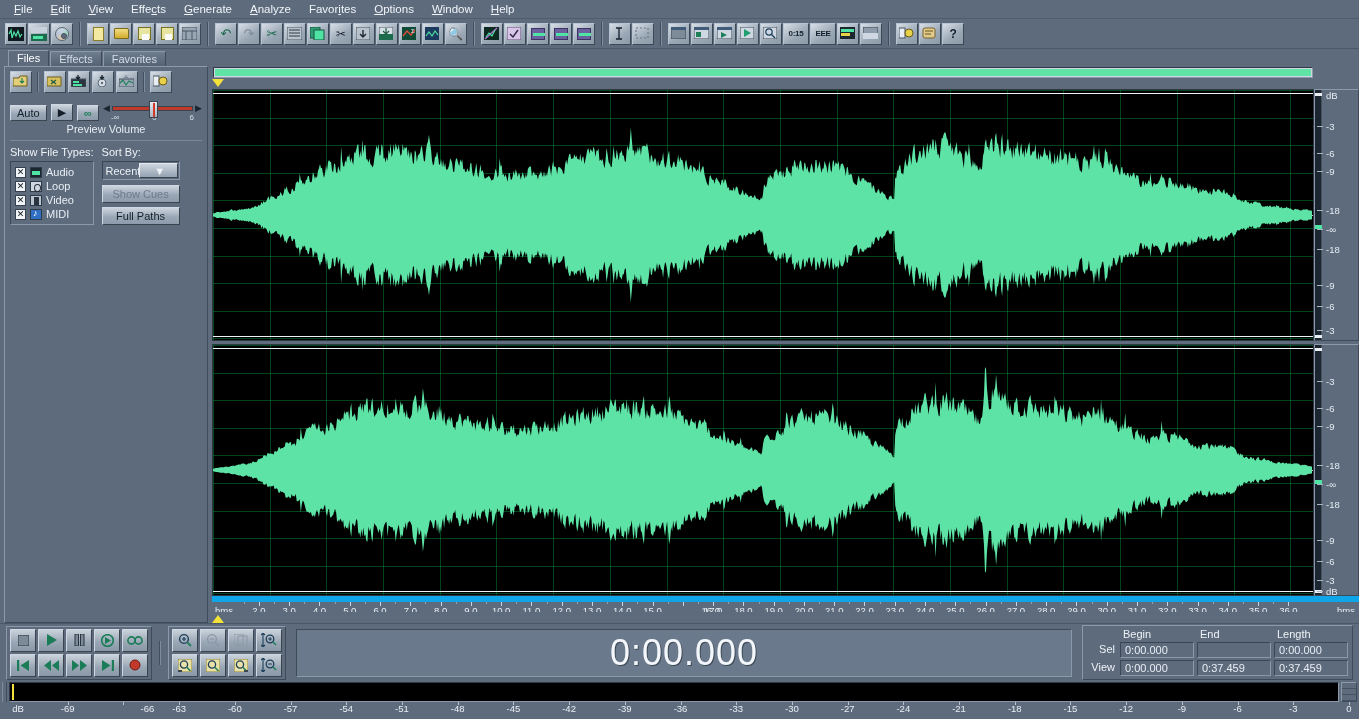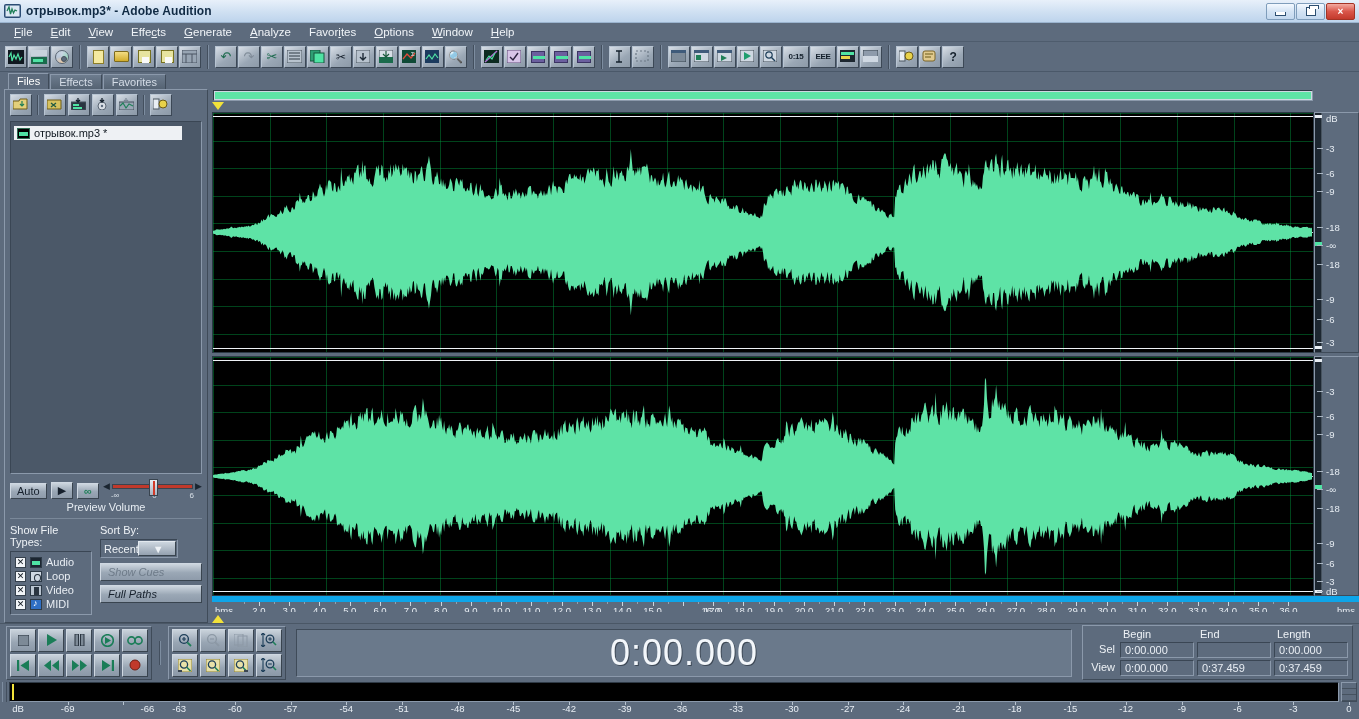--- a/index.html
+++ b/index.html
@@ -135,21 +135,21 @@
   .ti.video{background:#b9c4d0;}
   .ti.video:after{content:"";position:absolute;left:3px;top:1px;width:5px;height:8px;background:#2a3541;}
   .ti.midi{background:#2f6fc4;}
   .ti.midi:after{content:"♪";position:absolute;left:2px;top:-2px;font-size:9px;color:#fff;}
   .selbox { display:flex; align-items:center; border:1px solid; border-color:#3a4654 #8b99ab #8b99ab #3a4654;
             background:#5d6b7d; height:19px; width:78px; margin-bottom:5px; }
   .selbox span { flex:1; padding-left:3px; font-size:11px; color:#eef2f6; overflow:hidden; white-space:nowrap; }
   .selarrow { width:15px; height:15px; margin-right:1px; background:linear-gradient(#cdd6df,#94a1b0);
               border:1px solid; border-color:#e3e9ef #39444f #39444f #e3e9ef;
               display:flex; align-items:center; justify-content:center; font-size:7px; color:#16202c; }
-  .wbtn { width:102px; margin-bottom:4px;font-style:italic; }
+  .wbtn { width:78px; text-align:center; margin-bottom:4px; }
 
   
   .waveside { flex:1; display:flex; flex-direction:column; padding-top:17px; }
   .scrollbar-row { height:13px; display:flex; align-items:center; padding:2px 1px; }
   .scrollbar-outer { flex:1; height:11px; background:#3e4a58; border:1px solid; border-color:#2f3a46 #8b99ab #8b99ab #2f3a46; }
   .scrollbar-thumb { height:100%; width:100%; background:#5fe4a6; border:1px solid #cfd8e2; }
   .marker-row { height:10px; position:relative; background:#5d6b7d; }
   .tri { position:absolute; width:0;height:0; border-left:6px solid transparent; border-right:6px solid transparent; }
   .tri.down { border-top:8px solid #f2e23a; top:0; }
   .tri.up { border-bottom:8px solid #f2e23a; bottom:0; }
@@ -208,40 +208,20 @@
   .mside div{height:33%;border-bottom:1px solid #46525f;}
   .mscale { height:15px; position:relative; }
   .mlabel { position:absolute; top:1px; font-size:9.5px; color:#e9eef4; transform:translateX(-50%);}
   .mtick { position:absolute; top:0; width:1px; height:3px; background:#b9c4d0; }
 </style>
 </head>
 <body>
 
 <div class="app">
 
-  <div class="titlebar">
-    <div class="tb-icon">
-      <svg width="17" height="16" viewBox="0 0 17 16">
-        <rect x="0" y="1" width="17" height="14" rx="2" fill="#2b4c74"></rect>
-        <rect x="1.5" y="2.5" width="14" height="11" fill="#dbe7f3"></rect>
-        <path d="M3 8 L5 4 L6.5 11 L8 6 L9.5 10 L11 7 L13 8" stroke="#1f7f58" stroke-width="1.3" fill="none"></path>
-      </svg>
-    </div>
-    <div class="tb-title">отрывок.mp3* - Adobe Audition</div>
-    <div class="tb-spacer"></div>
-    <div class="win-btns">
-      <div class="win-btn">
-          <div class="wb-min"></div>
-        </div>
-      <div class="win-btn">
-          <div class="wb-rest"></div>
-        </div>
-      <div class="win-btn close">×</div>
-    </div>
-  </div>
 
   <div class="menubar">
     <div class="menu-item"><u>F</u><span>ile</span></div>
     <div class="menu-item"><u>E</u>dit</div>
     <div class="menu-item"><u>V</u>iew</div>
     <div class="menu-item">Effe<u>c</u>ts</div>
     <div class="menu-item"><u>G</u>enerate</div>
     <div class="menu-item"><u>A</u>nalyze</div>
     <div class="menu-item">Favor<u>i</u>tes</div>
     <div class="menu-item"><u>O</u>ptions</div>
@@ -504,26 +484,20 @@
                   <path d="M7 0 V3 M5 2 L7 4 L9 2" stroke="#7a8694" stroke-width="1.2" fill="none"></path>
                 </svg></div>
             </div>
           <div class="tsep2"></div>
           <div class="tbtn">
               <div class="ico"><svg width="15" height="12">
                   <rect x="0" y="1" width="6" height="10" fill="#e8eef4" stroke="#49545f"></rect>
                   <circle cx="10" cy="6" r="4" fill="#e8d24a" stroke="#6b5a18"></circle>
                 </svg></div>
             </div>
-        </div>
-        <div class="filelist">
-          <div class="file-row">
-            <span class="file-ico"></span>
-            <span>отрывок.mp3 *</span>
-          </div>
         </div>
         <div class="prevrow">
           <div class="btn3d btn-sm">Auto</div>
           <div class="btn3d btn-sm">▶</div>
           <div class="btn3d btn-sm" style="color:#1f7f58;font-weight:bold">∞</div>
           <div class="volslider">
             <div class="vsrow">
               <span class="varrow">◀</span>
               <div class="vtrack">
                 <div class="vfillred"></div>

